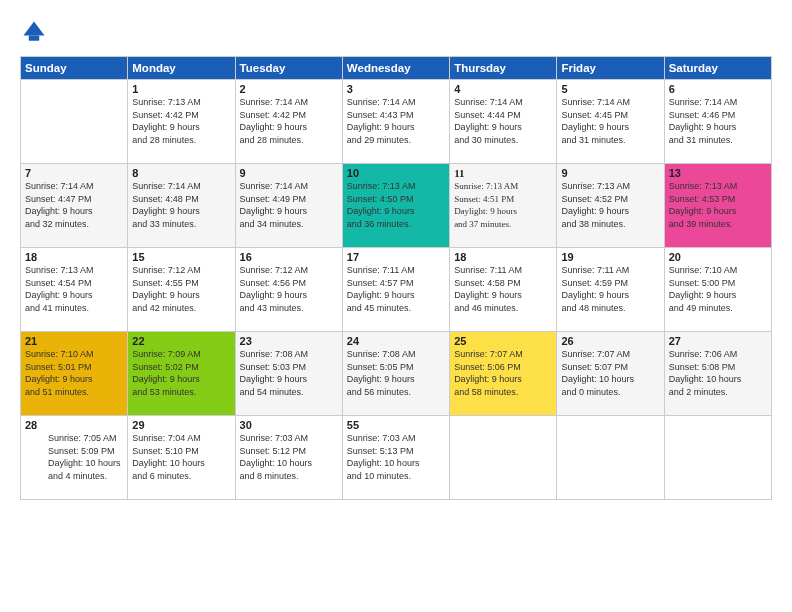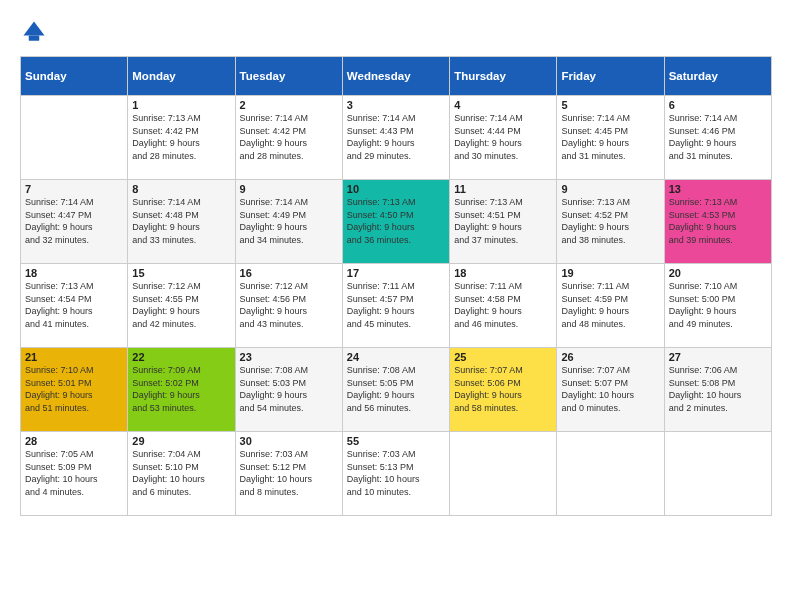--- a/index.html
+++ b/index.html
@@ -57,21 +57,21 @@
     .calendar {
       width: 100%;
       border-collapse: collapse;
       table-layout: fixed;
     }
     .calendar thead tr th {
       background: #1a5eb8;
       color: #fff;
       font-size: 11.5px;
       font-weight: bold;
-      padding: 13px 4px;
+      padding: 5px 4px;
       text-align: left;
       border: 1px solid #ccc;
     }
     .calendar tbody tr td {
       border: 1px solid #ccc;
       vertical-align: top;
       padding: 3px 4px 3px 4px;
       font-size: 9.5px;
       color: #333;
       height: 84px;
@@ -197,21 +197,21 @@
 Daylight: 9 hours
 and 34 minutes.</div>
           </td>
           <td style="background: #14b8a6;">
             <span class="day-number">10</span>
             <div class="day-info" style="white-space: pre-line;">Sunrise: 7:13 AM
 Sunset: 4:50 PM
 Daylight: 9 hours
 and 36 minutes.</div>
           </td>
-          <td style="background: rgb(245, 245, 245);">
+          <td style="background: rgb(245, 245, 245); font-family: Liberation Serif, serif;">
             <span class="day-number">11</span>
             <div class="day-info" style="white-space: pre-line;">Sunrise: 7:13 AM
 Sunset: 4:51 PM
 Daylight: 9 hours
 and 37 minutes.</div>
           </td>
           <td style="background: rgb(245, 245, 245);">
             <span class="day-number">9</span>
             <div class="day-info" style="white-space: pre-line;">Sunrise: 7:13 AM
 Sunset: 4:52 PM
@@ -324,21 +324,21 @@
             <span class="day-number">27</span>
             <div class="day-info" style="white-space: pre-line;">Sunrise: 7:06 AM
 Sunset: 5:08 PM
 Daylight: 10 hours
 and 2 minutes.</div>
           </td>
         </tr>
         <tr>
           <td>
             <span class="day-number">28</span>
-            <div class="day-info" style="white-space: pre-line;">Sunrise: 7:05 AM
+            <div class="day-info" style="white-space: pre-line; margin-left: 23px;">Sunrise: 7:05 AM
 Sunset: 5:09 PM
 Daylight: 10 hours
 and 4 minutes.</div>
           </td>
           <td>
             <span class="day-number">29</span>
             <div class="day-info" style="white-space: pre-line;">Sunrise: 7:04 AM
 Sunset: 5:10 PM
 Daylight: 10 hours
 and 6 minutes.</div>

